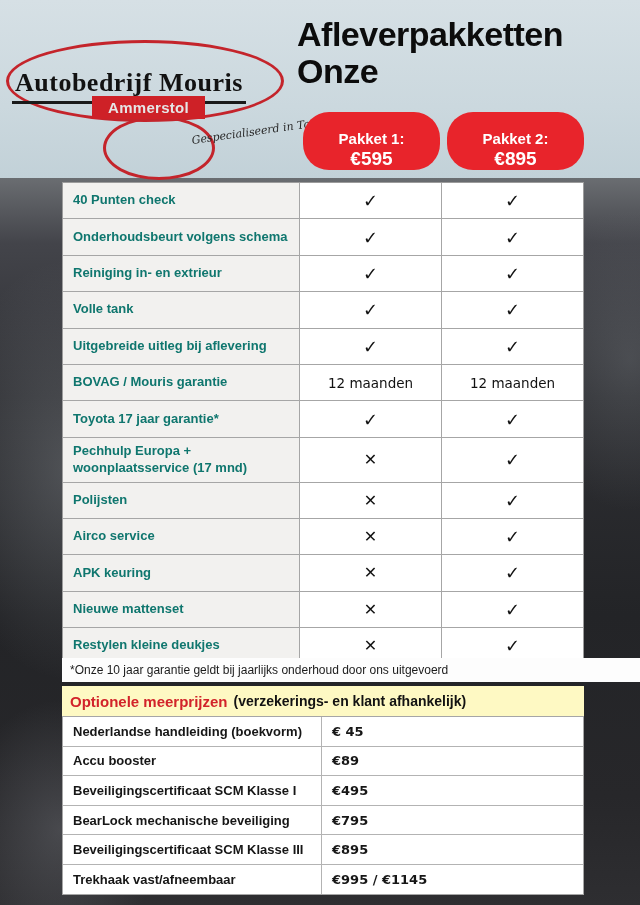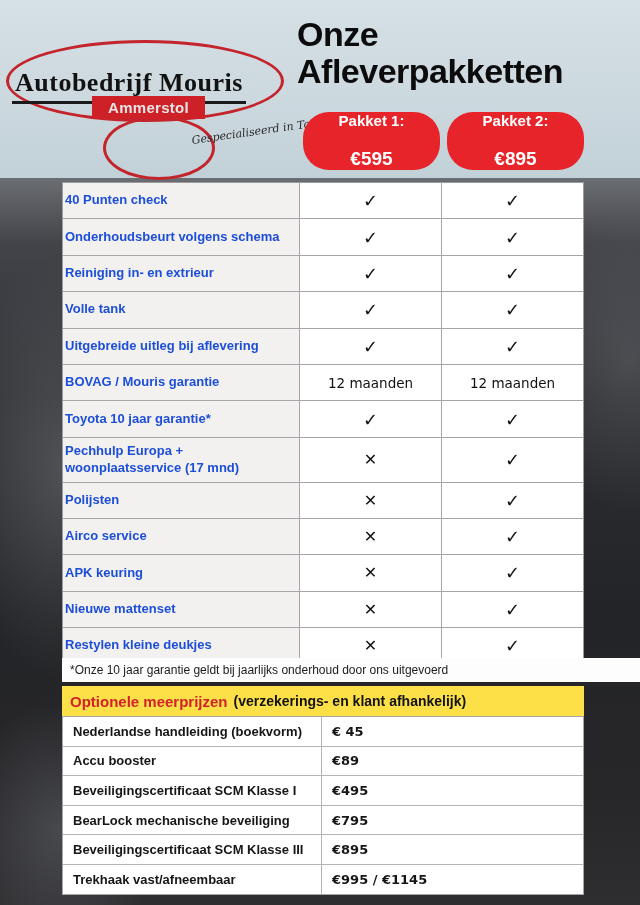--- a/index.html
+++ b/index.html
@@ -41,48 +41,48 @@
     color:#2a2a2a;transform:rotate(-8deg);white-space:nowrap;
   }
 
   
   .page-title{position:absolute;left:297px;top:16px;
     font-size:34px;font-weight:800;line-height:1.08;color:#0c0c0c;letter-spacing:-.5px;}
 
   
   .badge{position:absolute;top:112px;width:137px;height:58px;background:#e8242b;
     border-radius:26px;color:#fff;display:flex;flex-direction:column;
-    align-items:center;justify-content:space-between;gap:1px;}
+    align-items:center;justify-content:flex-end;gap:1px;}
   .badge-1{left:303px;}
   .badge-2{left:447px;}
   .badge-label{font-size:15px;font-weight:700;}
   .badge-price{font-size:19px;font-weight:800;}
 
   
   .c-table{position:absolute;left:62px;top:182px;width:522px;
     box-sizing:border-box;border:1px solid #9c9c9c;background:#fff;}
   .c-row{display:grid;grid-template-columns:236px 142px 142px;min-height:35.4px;}
   .c-row:not(:last-child){border-bottom:1px solid #a6a6a6;}
   .c-feature{background:#f2f1ef;display:flex;align-items:center;
-    padding:5px 2px;font-size:13px;font-weight:600;color:#1d4ed8;line-height:1.3;}
+    padding:5px 10px;font-size:13px;font-weight:600;color:#0f766e;line-height:1.3;}
   .c-val{background:#fff;border-left:1px solid #a6a6a6;display:flex;
     align-items:center;justify-content:center;font-family:"DejaVu Sans",sans-serif;
     font-size:14px;color:#111;}
   .mark-check{font-size:18px;font-weight:700;}
   .mark-cross{font-size:16px;font-weight:600;}
   .mark-text{font-size:13.5px;font-weight:400;}
 
   
   .footnote{position:absolute;left:62px;top:658px;width:618px;height:24px;
     background:#fdfdfd;display:flex;align-items:center;
     box-sizing:border-box;padding:0 8px;font-size:12px;color:#1b1b1b;}
 
   
   .options-header{position:absolute;left:62px;top:686px;width:522px;height:30px;
-    background:#fde047;display:flex;align-items:center;box-sizing:border-box;
+    background:#fef9c3;display:flex;align-items:center;box-sizing:border-box;
     padding:8px 8px;gap:6px;}
   .options-heading-red{color:#d2232a;font-weight:700;font-size:15px;}
   .options-heading-note{color:#121212;font-weight:700;font-size:14px;}
 
   .o-table{position:absolute;left:62px;top:716px;width:522px;
     box-sizing:border-box;border:1px solid #a6a6a6;background:#fff;}
   .o-row{display:grid;grid-template-columns:258px 262px;min-height:28.6px;font-weight:bold;}
   .o-row:not(:last-child){border-bottom:1px solid #b3b3b3;}
   .o-item{display:flex;align-items:center;padding:4px 10px;font-size:13px;color:#161616;}
   .o-price{display:flex;align-items:center;padding:0 10px;font-size:13px;color:#161616;
@@ -101,22 +101,22 @@
 
   <div class="logo">
     <div class="ellipse ellipse-large"></div>
     <div class="logo-name">Autobedrijf Mouris</div>
     <div class="ellipse ellipse-small"></div>
     <div class="logo-banner">Ammerstol</div>
     <div class="logo-tagline">Gespecialiseerd in Toyota</div>
   </div>
 
   <div class="page-title">
+    <div>Afleverpakketten</div>
     <div>Onze</div>
-    <div>Afleverpakketten</div>
   </div>
 
   <div class="badge badge-1">
     <div class="badge-label">Pakket 1:</div>
     <div class="badge-price">€595</div>
   </div>
   <div class="badge badge-2">
     <div class="badge-label">Pakket 2:</div>
     <div class="badge-price">€895</div>
   </div>
@@ -146,21 +146,21 @@
       <div class="c-feature">Uitgebreide uitleg bij aflevering</div>
       <div class="c-val mark-check">✓</div>
       <div class="c-val mark-check">✓</div>
     </div>
     <div class="c-row">
       <div class="c-feature">BOVAG / Mouris garantie</div>
       <div class="c-val mark-text">12 maanden</div>
       <div class="c-val mark-text">12 maanden</div>
     </div>
     <div class="c-row">
-      <div class="c-feature">Toyota 10 jaar garantie*</div>
+      <div class="c-feature">Toyota 17 jaar garantie*</div>
       <div class="c-val mark-check">✓</div>
       <div class="c-val mark-check">✓</div>
     </div>
     <div class="c-row">
       <div class="c-feature">Pechhulp Europa + woonplaatsservice (17 mnd)</div>
       <div class="c-val mark-cross">✕</div>
       <div class="c-val mark-check">✓</div>
     </div>
     <div class="c-row">
       <div class="c-feature">Polijsten</div>

